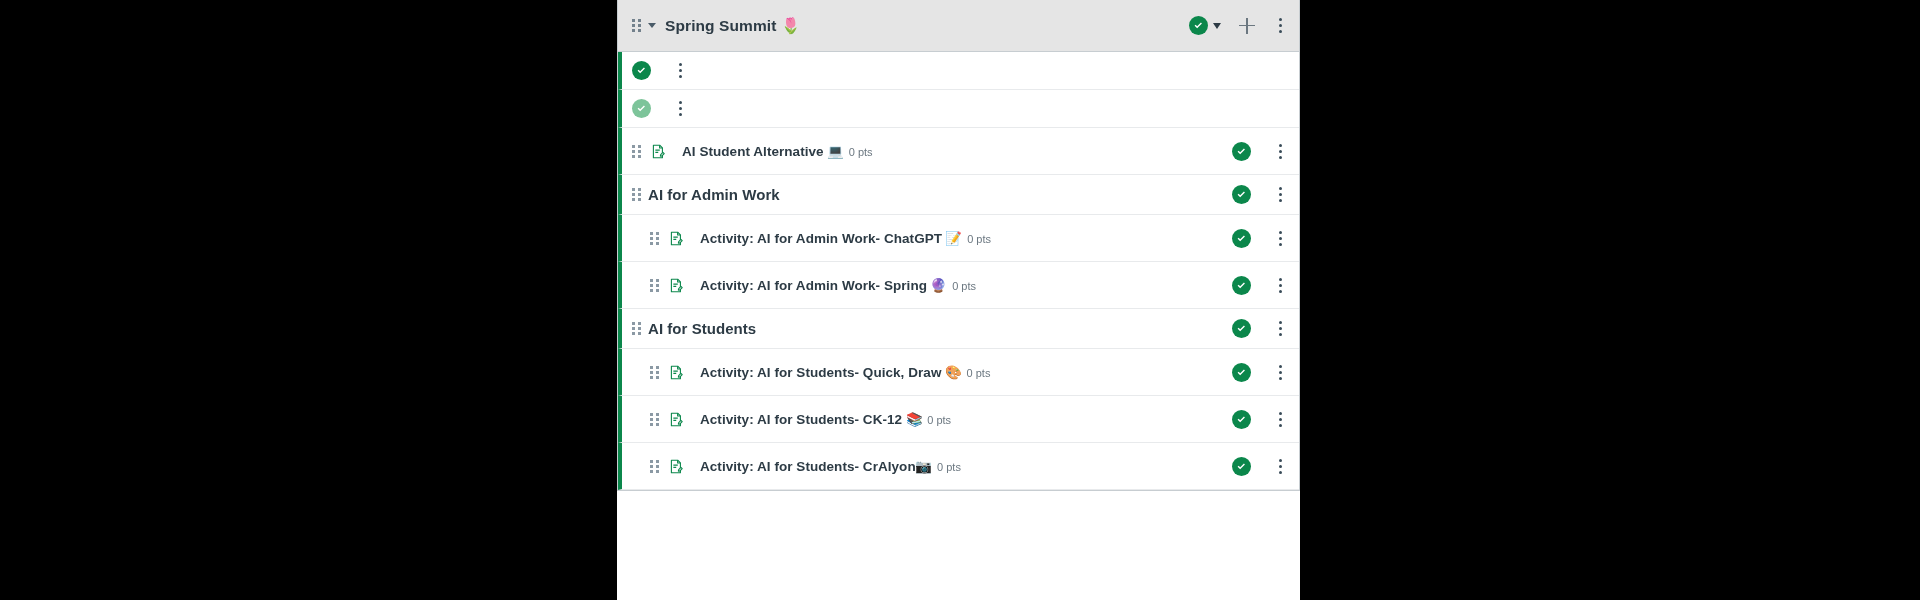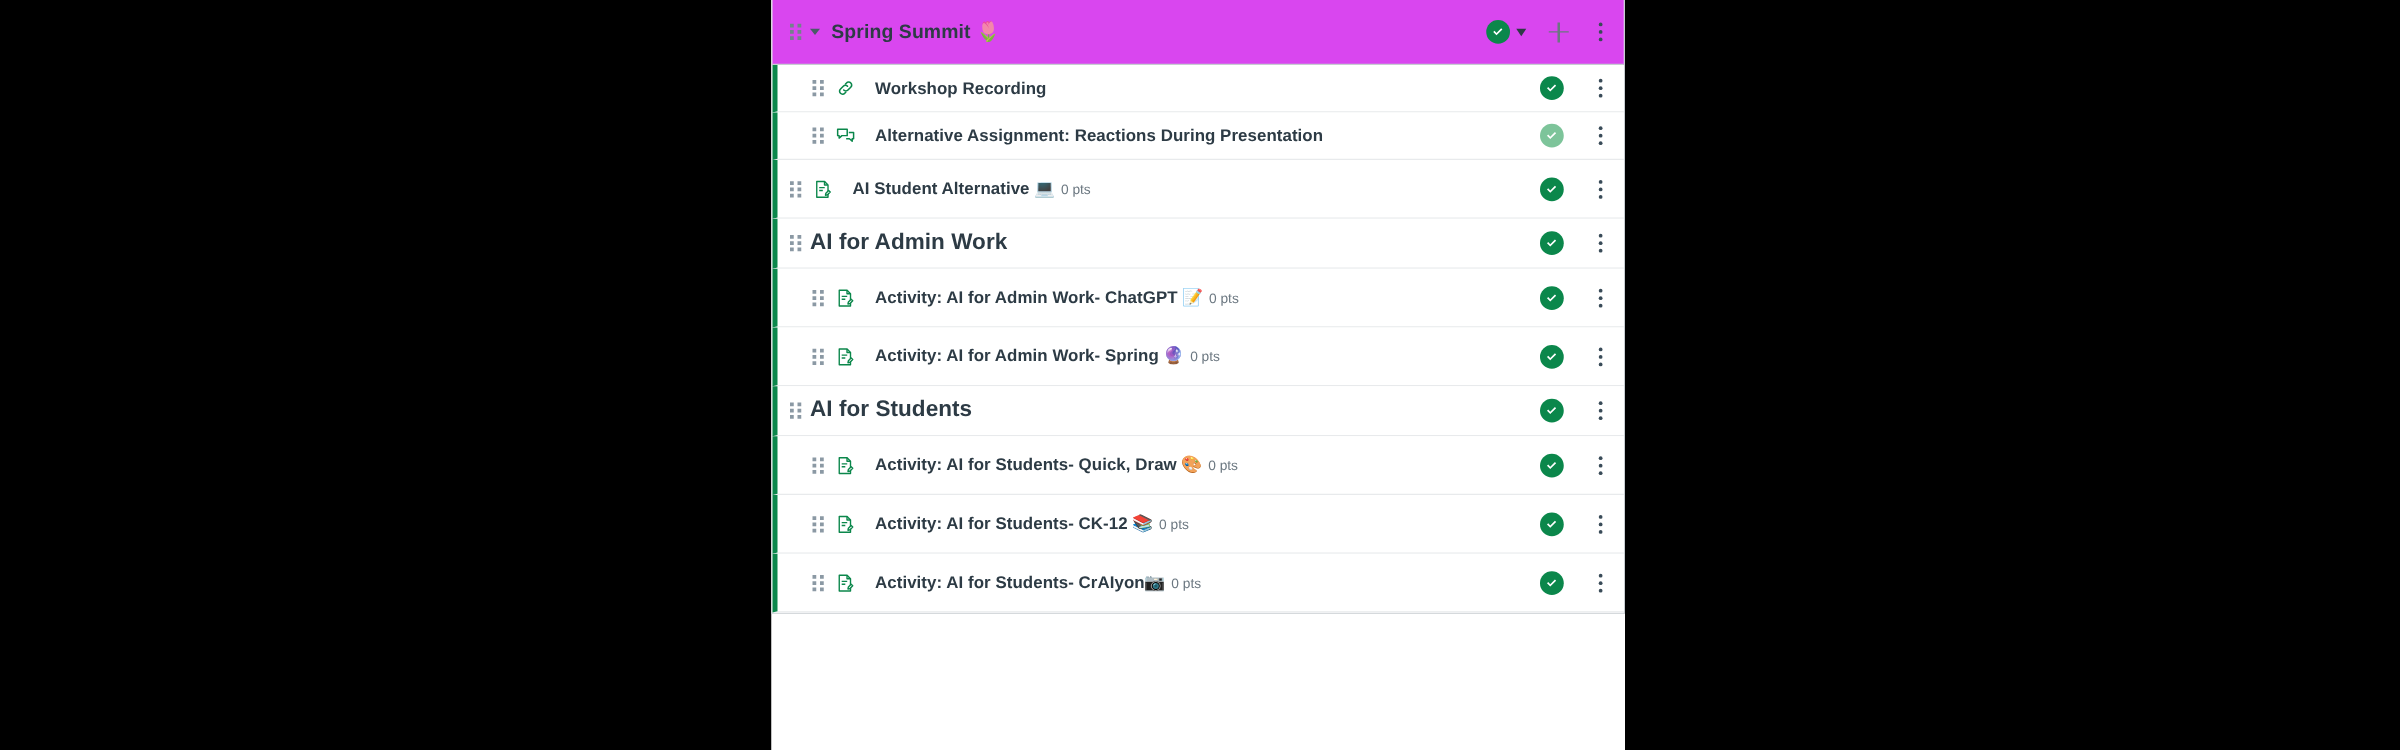--- a/index.html
+++ b/index.html
@@ -30,21 +30,21 @@
     border-top: none;
     background: #ffffff;
   }
 
   
   .module-header {
     display: flex;
     align-items: center;
     height: 52px;
     padding: 0 12px 0 14px;
-    background: #d946ef;
+    background: #e5e5e5;
     border-bottom: 1px solid #c7cdd1;
   }
   .module-header-left {
     display: flex;
     align-items: center;
     flex: 1 1 auto;
     min-width: 0;
   }
   .module-title {
     font-size: 15.5px;
@@ -207,21 +207,21 @@
   .item-sub {
     font-size: 11px;
     color: #6b7780;
     line-height: 15px;
     margin-top: 6px;
     font-family: "Liberation Sans", sans-serif;
   }
 
   
   .subhead .item-title {
-    font-size: 18px;
+    font-size: 15px;
     color: #2d3b45;
   }
 
   .item-right {
     display: flex;
     align-items: center;
     gap: 22px;
     flex: 0 0 auto;
   }
 </style>
@@ -258,73 +258,35 @@
           <i></i>
             <i></i>
             <i></i>
         </span>
       </div>
     </div>
 
     <div class="items">
 
       <div class="item">
-        <div class="item-left ind-1">
-          <span class="grip grip-alt">
-            <i></i>
-              <i></i>
-              <i></i>
-              <i></i>
-              <i></i>
-              <i></i>
-          </span>
-          <span class="item-icon">
-            <svg width="17" height="17" viewBox="0 0 20 20" fill="none" stroke="#0b874b" stroke-width="1.5" stroke-linecap="round">
-              <path d="M8.2 11.8a2.8 2.8 0 0 0 4 0l2.6-2.6a2.83 2.83 0 1 0-4-4l-.9.9"></path>
-              <path d="M11.8 8.2a2.8 2.8 0 0 0-4 0l-2.6 2.6a2.83 2.83 0 1 0 4 4l.9-.9"></path>
-            </svg>
-          </span>
-          <span class="item-body">
-            <span class="item-title">Workshop Recording</span>
-          </span>
-        </div>
         <div class="item-right">
           <span class="pub-circle">
             <svg width="13" height="13" viewBox="0 0 16 16">
               <path d="M6.4 11.4 3.2 8.2l1.2-1.2 2 2 4.6-4.6 1.2 1.2z" fill="#ffffff"></path>
             </svg>
           </span>
           <span class="kebab">
             <i></i>
               <i></i>
               <i></i>
           </span>
         </div>
       </div>
 
       <div class="item">
-        <div class="item-left ind-1">
-          <span class="grip grip-alt">
-            <i></i>
-              <i></i>
-              <i></i>
-              <i></i>
-              <i></i>
-              <i></i>
-          </span>
-          <span class="item-icon">
-            <svg width="17" height="17" viewBox="0 0 20 20" fill="none" stroke="#0b874b" stroke-width="1.4" stroke-linejoin="round">
-              <path d="M2.5 4h9v6h-5l-2.6 2.3V10h-1.4z"></path>
-              <path d="M13 7h4.5v6h-1.3v2.3L13.6 13h-3.1"></path>
-            </svg>
-          </span>
-          <span class="item-body">
-            <span class="item-title">Alternative Assignment: Reactions During Presentation</span>
-          </span>
-        </div>
         <div class="item-right">
           <span class="pub-circle muted">
             <svg width="13" height="13" viewBox="0 0 16 16">
               <path d="M6.4 11.4 3.2 8.2l1.2-1.2 2 2 4.6-4.6 1.2 1.2z" fill="#ffffff"></path>
             </svg>
           </span>
           <span class="kebab">
             <i></i>
               <i></i>
               <i></i>

